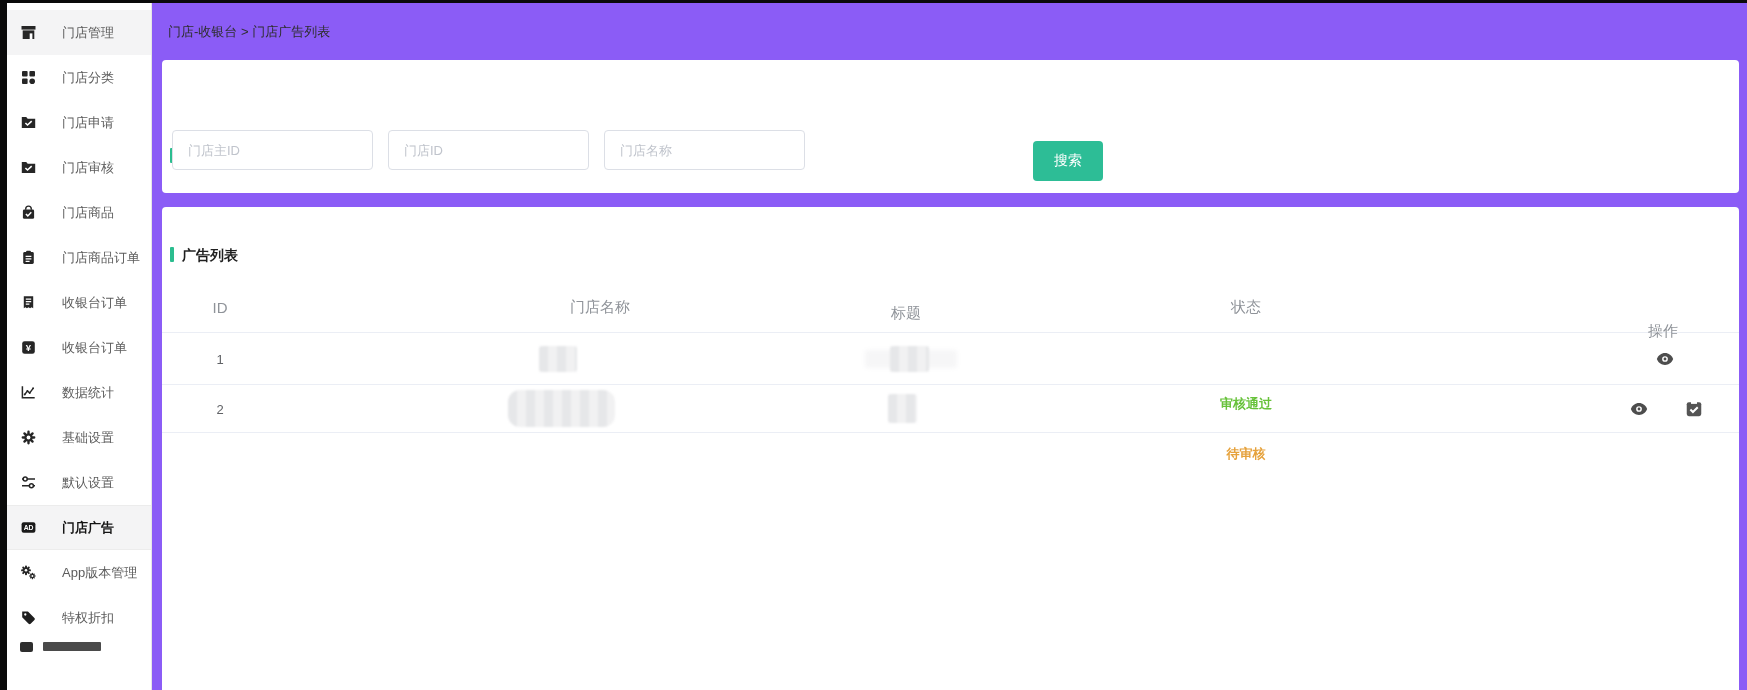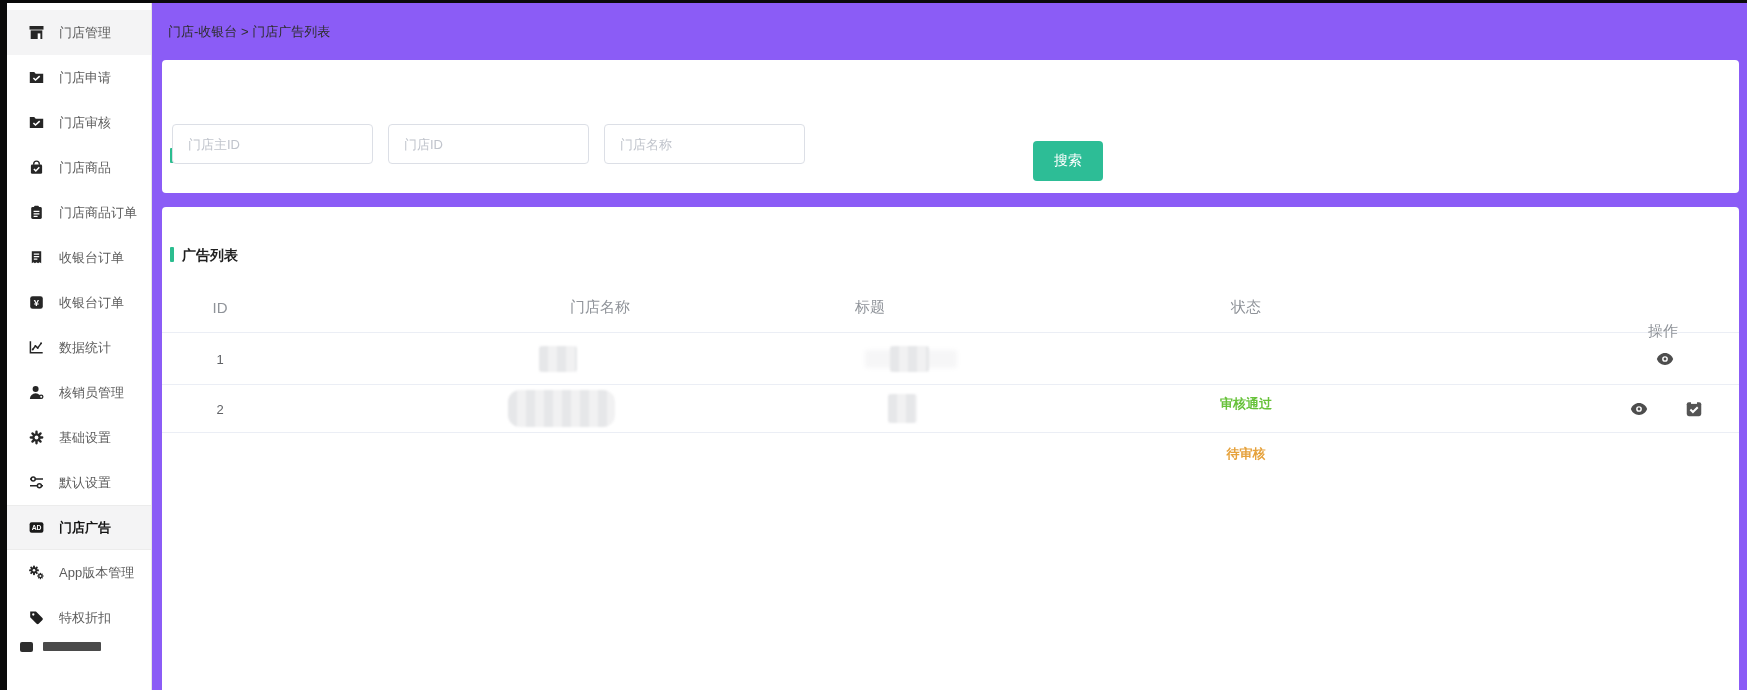--- a/index.html
+++ b/index.html
@@ -11,21 +11,21 @@
   
   .frame-top { position:absolute; left:0; top:0; width:1747px; height:3px; background:#0a0a0a; }
   .frame-left { position:absolute; left:0; top:0; width:7px; height:690px; background:#0a0a0a; }
 
   
   .sidebar {
     position:absolute; left:7px; top:3px; width:145px; height:687px;
     background:#ffffff; border-right:1px solid #e6e6e6; padding-top:7px; overflow:hidden;
   }
   .side-item {
-    height:45px; display:flex; align-items:center; gap:15px; padding-left:22px;
+    height:45px; display:flex; align-items:center; gap:26px; padding-left:14px;
     font-size:13px; color:#5c5c5c; cursor:pointer; white-space:nowrap;
   }
   .side-item .ico { width:15px; height:15px; flex:0 0 15px; display:flex; align-items:center; }
   .side-item.highlight { background:#f4f4f5; }
   .side-item.active {
     background:#f4f4f5; color:#141414; font-weight:bold;
     border-top:1px solid #ececec; border-bottom:1px solid #ececec;
   }
   .side-item-clip { height:45px; padding-left:13px; display:flex; gap:10px; align-items:flex-start; padding-top:2px; }
   .side-item-clip .frag-ico { width:13px; height:10px; background:#2e2e2e; border-radius:2px; }
@@ -41,21 +41,21 @@
   .card.search-card { top:57px; height:133px; }
   .card.list-card { top:204px; height:490px; }
 
   .sec-title { position:absolute; left:8px; display:flex; gap:8px; }
   .search-card .sec-title { top:88px; }
   .list-card .sec-title { top:40px; }
   .sec-bar { width:4px; height:15px; border-radius:1px; }
   .sec-text { font-size:14px; font-weight:bold; color:#1f1f1f; }
 
   
-  .filters { position:absolute; left:10px; top:64px; display:flex; gap:15px; }
+  .filters { position:absolute; left:10px; top:70px; display:flex; gap:15px; }
   .filters input {
     width:201px; height:40px; border:1px solid #dcdfe6; border-radius:4px;
     padding:0 15px; font-size:13px; color:#606266; outline:none;
     font-family:"Liberation Sans","DejaVu Sans",sans-serif;
   }
   .filters input::placeholder { color:#c0c4cc; }
   .search-btn {
     position:absolute; left:871px; top:62px; width:70px; height:40px;
     border:none; border-radius:4px; color:#fff; font-size:14px; cursor:pointer;
     font-family:"Liberation Sans","DejaVu Sans",sans-serif;
@@ -70,21 +70,21 @@
   .trow { position:absolute; left:0; width:1577px; border-bottom:1px solid #ebeef5; }
   .trow.r1 { top:126px; height:52px; }
   .trow.r2 { top:178px; height:48px; }
   .cell {
     position:absolute; top:50%; transform:translate(-50%,-50%);
     font-size:13px; color:#606266; white-space:nowrap;
   }
   .status { font-weight:bold;margin-top:45px; }
   .c-id    { left:58px; }
   .c-name  { left:438px; }
-  .c-title { left:708px; }
+  .c-title { left:744px;margin-top:6px; }
   .c-state { left:1084px; }
   .c-act   { left:1501px;margin-top:24px; }
 
   
   .redact {
     position:absolute; border-radius:3px;
     background:repeating-linear-gradient(90deg,#e6e7e9 0 9px,#f1f1f2 9px 18px);
     filter:blur(1.2px);
   }
   .r1-name  { left:377px; top:13px; width:38px;  height:26px; }
@@ -111,20 +111,31 @@
       <span class="ico">
         <svg viewBox="0 0 15 15" width="15" height="15" fill="#262626">
             <path d="M.5 1h14v3.6H.5z"></path>
             <path d="M1.7 5.4h11.6V14H1.7z"></path>
             <rect x="8.7" y="8.4" width="2.7" height="5.6" fill="#fff"></rect>
           </svg>
       </span>
       <span>门店管理</span>
     </div>
 
+    <div class="side-item">
+      <span class="ico">
+        <svg viewBox="0 0 15 15" width="15" height="15" fill="#262626">
+            <rect x="1" y="1" width="5.6" height="5.6" rx="1"></rect>
+            <rect x="8.4" y="1" width="5.6" height="5.6" rx="1"></rect>
+            <rect x="1" y="8.4" width="5.6" height="5.6" rx="1"></rect>
+            <rect x="8.4" y="8.4" width="5.6" height="5.6" rx="2.8"></rect>
+          </svg>
+      </span>
+      <span>门店分类</span>
+    </div>
 
     <div class="side-item">
       <span class="ico">
         <svg viewBox="0 0 15 15" width="15" height="15">
             <path d="M.8 2h4.4l1.5 1.7h7.5V13H.8z" fill="#262626"></path>
             <path d="M4.4 8l2.1 2 4.2-3.9" stroke="#fff" stroke-width="1.6" fill="none"></path>
           </svg>
       </span>
       <span>门店申请</span>
     </div>
@@ -194,31 +205,20 @@
               <circle cx="3.7" cy="9.5" r=".95"></circle>
               <circle cx="6.4" cy="6" r=".95"></circle>
               <circle cx="8.7" cy="7.9" r=".95"></circle>
               <circle cx="12.1" cy="3.3" r=".95"></circle>
             </g>
           </svg>
       </span>
       <span>数据统计</span>
     </div>
 
-    <div class="side-item">
-      <span class="ico">
-        <svg viewBox="0 0 15 15" width="15" height="15" fill="#262626">
-            <circle cx="6.6" cy="4.1" r="3"></circle>
-            <path d="M.9 14a5.7 5.7 0 0 1 11.4 0z"></path>
-            <circle cx="12.2" cy="11.7" r="2.3"></circle>
-            <circle cx="12.2" cy="11.7" r="1" fill="#fff"></circle>
-          </svg>
-      </span>
-      <span>核销员管理</span>
-    </div>
 
     <div class="side-item">
       <span class="ico">
         <svg viewBox="0 0 15 15" width="15" height="15">
             <g fill="#262626">
               <rect x="6.3" y=".6" width="2.4" height="13.8" rx="1.1"></rect>
               <rect x="6.3" y=".6" width="2.4" height="13.8" rx="1.1" transform="rotate(45 7.5 7.5)"></rect>
               <rect x="6.3" y=".6" width="2.4" height="13.8" rx="1.1" transform="rotate(90 7.5 7.5)"></rect>
               <rect x="6.3" y=".6" width="2.4" height="13.8" rx="1.1" transform="rotate(135 7.5 7.5)"></rect>
               <circle cx="7.5" cy="7.5" r="4.1"></circle>

